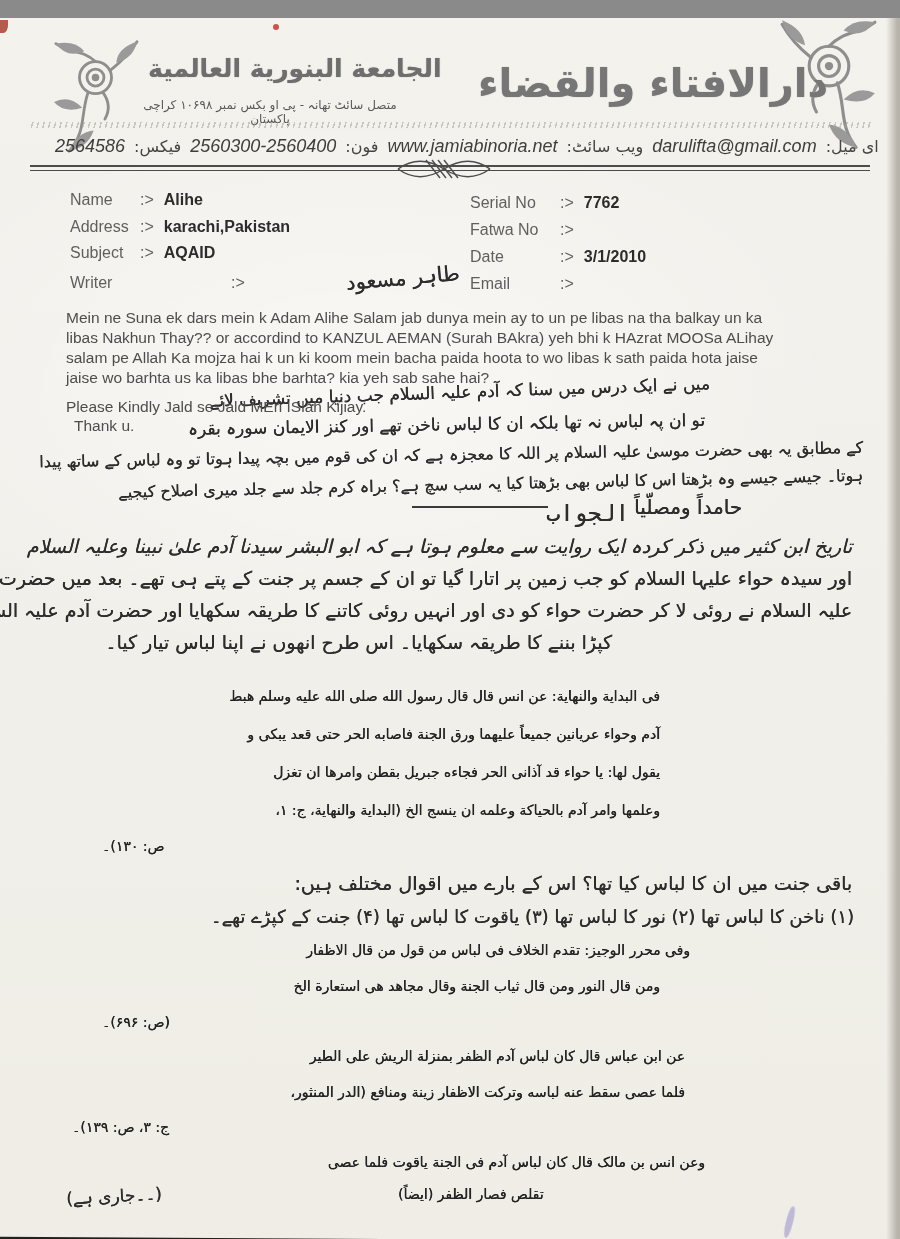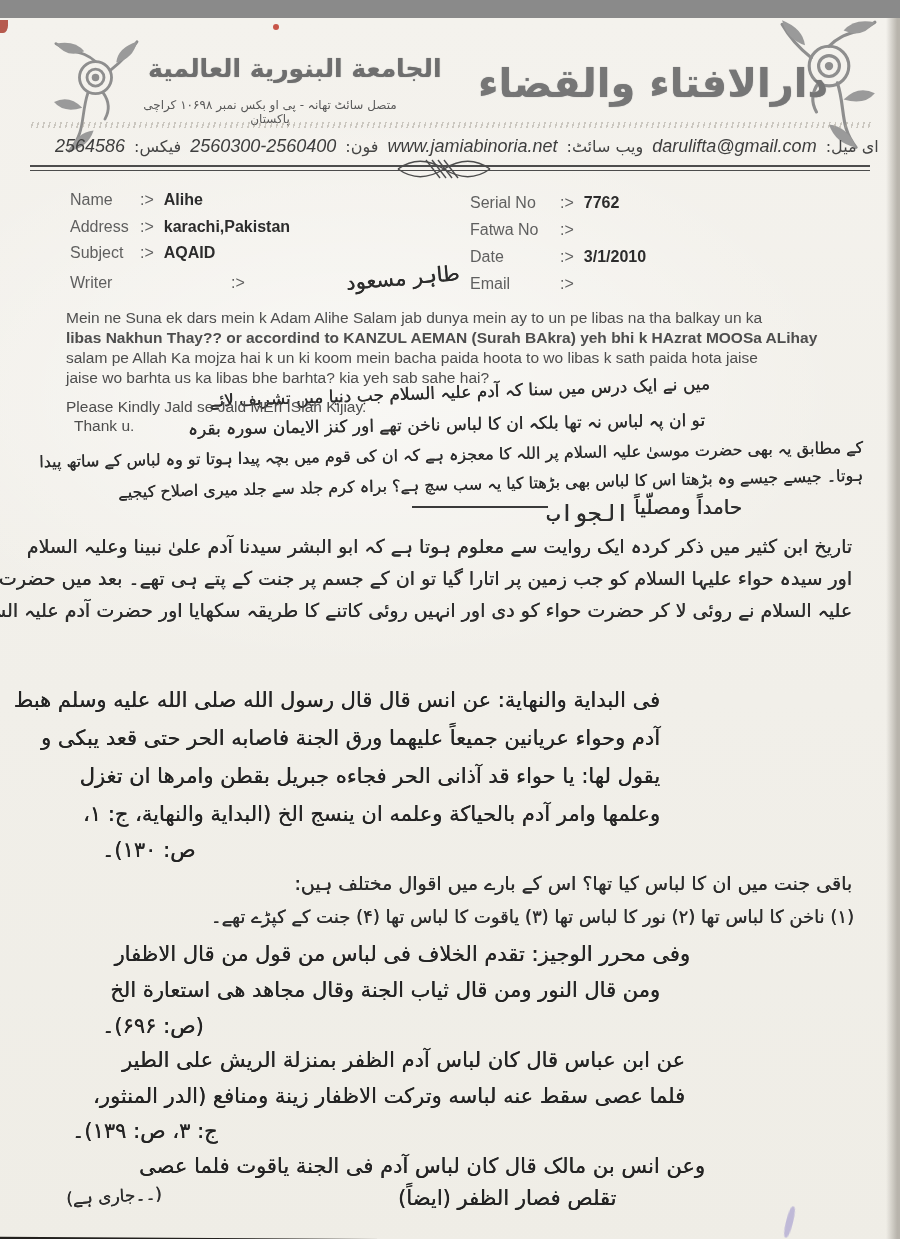--- a/index.html
+++ b/index.html
@@ -32,21 +32,21 @@
   .fsep{color:#5f5f5f;margin:0 10px 0 8px;}
   .fvalue{color:#2c2c2c;font-weight:700;}
   .rows-left .flabel{width:62px;}
   .rows-right .flabel{width:82px;}
   
   .en{color:#4d4d4d;font-size:15.5px;white-space:nowrap;}
   .hw{font-family:"DejaVu Sans",sans-serif;direction:rtl;color:#2d2d2d;white-space:nowrap;
     text-shadow:.3px 0 0 currentColor;}
   .q-urdu{font-size:17px;}
   .ans{font-size:19px;}
-  .quote{font-size:21px;color:#242424;}
+  .quote{font-size:14px;color:#242424;}
   .alignr{text-align:right;}
   .hline{border-bottom:2px solid #3a3a3a;}
   
   .edge-right{background:linear-gradient(to right,rgba(180,176,168,0) 0%,#b8b4ac 80%);}
   .strip-dark{background:#23211e;border-radius:0 8px 5px 0;transform:rotate(.35deg);}
   .strip-gray{background:#b5b1aa;opacity:.65;}
   .red-dot{background:#bf3a2b;border-radius:50%;opacity:.85;}
   .red-corner{background:#a63325;border-radius:0 0 60% 0;opacity:.8;}
   .purple{background:#9187c9;opacity:.5;border-radius:45%;transform:rotate(14deg);filter:blur(.4px);}
   svg .st{stroke:#8e8e8e;fill:none;stroke-width:3;stroke-linecap:round;}
@@ -158,38 +158,39 @@
       <span class="fvalue">3/1/2010</span>
     </div>
     <div class="abs frow" style="left:470px;top:257px;width:380px;">
       <span class="flabel">Email</span>
       <span class="fsep">:&gt;</span>
       <span class="fvalue"></span>
     </div>
   </div>
 
   <div class="abs en" style="left:66px;top:291px;">Mein ne Suna ek dars mein k Adam Alihe Salam jab dunya mein ay to un pe libas na tha balkay un ka</div>
-  <div class="abs en" style="left:66px;top:311px;font-weight:bold;">libas Nakhun Thay?? or accordind to KANZUL AEMAN (Surah BAkra) yeh bhi k HAzrat MOOSa ALihay</div>
+  <div class="abs en" style="left:66px;top:311px;">libas Nakhun Thay?? or accordind to KANZUL AEMAN (Surah BAkra) yeh bhi k HAzrat MOOSa ALihay</div>
   <div class="abs en" style="left:66px;top:331px;">salam pe Allah Ka mojza hai k un ki koom mein bacha paida hoota to wo libas k sath paida hota jaise</div>
   <div class="abs en" style="left:66px;top:351px;">jaise wo barhta us ka libas bhe barhta? kia yeh sab sahe hai?</div>
 
   <div class="abs hw q-urdu" style="left:205px;top:364px;width:505px;text-align:right;transform:rotate(-2deg);">میں نے ایک درس میں سنا کہ آدم علیہ السلام جب دنیا میں تشریف لائے</div>
   <div class="abs en" style="left:66px;top:380px;">Please Kindly Jald se Jald MEri ISlah Kijiay.</div>
   <div class="abs en" style="left:74px;top:399px;">Thank u.</div>
   <div class="abs hw q-urdu" style="left:225px;top:396px;width:480px;text-align:right;transform:rotate(-1deg);">تو ان پہ لباس نہ تھا بلکہ ان کا لباس ناخن تھے اور کنز الایمان سورہ بقرہ</div>
   <div class="abs hw q-urdu" style="left:58px;top:427px;width:805px;text-align:right;transform:rotate(-1deg);font-size:16px;">کے مطابق یہ بھی حضرت موسیٰ علیہ السلام پر اللہ کا معجزہ ہے کہ ان کی قوم میں بچہ پیدا ہوتا تو وہ لباس کے ساتھ پیدا</div>
   <div class="abs hw q-urdu" style="left:55px;top:457px;width:808px;text-align:right;transform:rotate(-1.3deg);font-size:16px;">ہوتا۔ جیسے جیسے وہ بڑھتا اس کا لباس بھی بڑھتا کیا یہ سب سچ ہے؟ براہ کرم جلد سے جلد میری اصلاح کیجیے</div>
 
   <div class="abs hw" style="left:546px;top:482px;font-size:23px;font-family:Liberation Mono, monospace;">الجواب</div>
   <div class="abs hline" style="left:412px;top:488px;width:136px;"></div>
   <div class="abs hw" style="left:634px;top:477px;font-size:20px;">حامداً ومصلّیاً</div>
 
-  <div class="abs hw ans alignr" style="left:42px;top:517px;width:810px;">تاریخ ابن کثیر میں ذکر کردہ ایک روایت سے معلوم ہوتا ہے کہ ابو البشر سیدنا آدم علیٰ نبینا وعلیہ السلام</div>
+  <div class="abs hw ans alignr" style="left:42px;top:517px;width:810px;font-style:italic;">تاریخ ابن کثیر میں ذکر کردہ ایک روایت سے معلوم ہوتا ہے کہ ابو البشر سیدنا آدم علیٰ نبینا وعلیہ السلام</div>
   <div class="abs hw ans alignr" style="left:42px;top:549px;width:810px;">اور سیدہ حواء علیہا السلام کو جب زمین پر اتارا گیا تو ان کے جسم پر جنت کے پتے ہی تھے۔ بعد میں حضرت جبرئیل</div>
   <div class="abs hw ans alignr" style="left:42px;top:581px;width:810px;">علیہ السلام نے روئی لا کر حضرت حواء کو دی اور انہیں روئی کاتنے کا طریقہ سکھایا اور حضرت آدم علیہ السلام کو</div>
+  <div class="abs hw ans alignr" style="left:42px;top:613px;width:570px;">کپڑا بننے کا طریقہ سکھایا۔ اس طرح انھوں نے اپنا لباس تیار کیا۔</div>
 
   <div class="abs hw quote alignr" style="left:42px;top:670px;width:618px;">فی البدایة والنهایة: عن انس قال قال رسول الله صلی الله علیه وسلم هبط</div>
   <div class="abs hw quote alignr" style="left:42px;top:708px;width:618px;">آدم وحواء عریانین جمیعاً علیهما ورق الجنة فاصابه الحر حتی قعد یبکی و</div>
   <div class="abs hw quote alignr" style="left:42px;top:746px;width:618px;">یقول لها: یا حواء قد آذانی الحر فجاءه جبریل بقطن وامرها ان تغزل</div>
   <div class="abs hw quote alignr" style="left:42px;top:784px;width:618px;">وعلمها وامر آدم بالحیاکة وعلمه ان ینسج الخ (البدایة والنهایة، ج: ۱،</div>
   <div class="abs hw quote" style="left:102px;top:820px;">ص: ۱۳۰)۔</div>
 
   <div class="abs hw ans alignr" style="left:42px;top:854px;width:810px;">باقی جنت میں ان کا لباس کیا تھا؟ اس کے بارے میں اقوال مختلف ہیں:</div>
   <div class="abs hw ans alignr" style="left:42px;top:888px;width:812px;font-size:18px;">(۱) ناخن کا لباس تھا (۲) نور کا لباس تھا (۳) یاقوت کا لباس تھا (۴) جنت کے کپڑے تھے۔</div>
 

